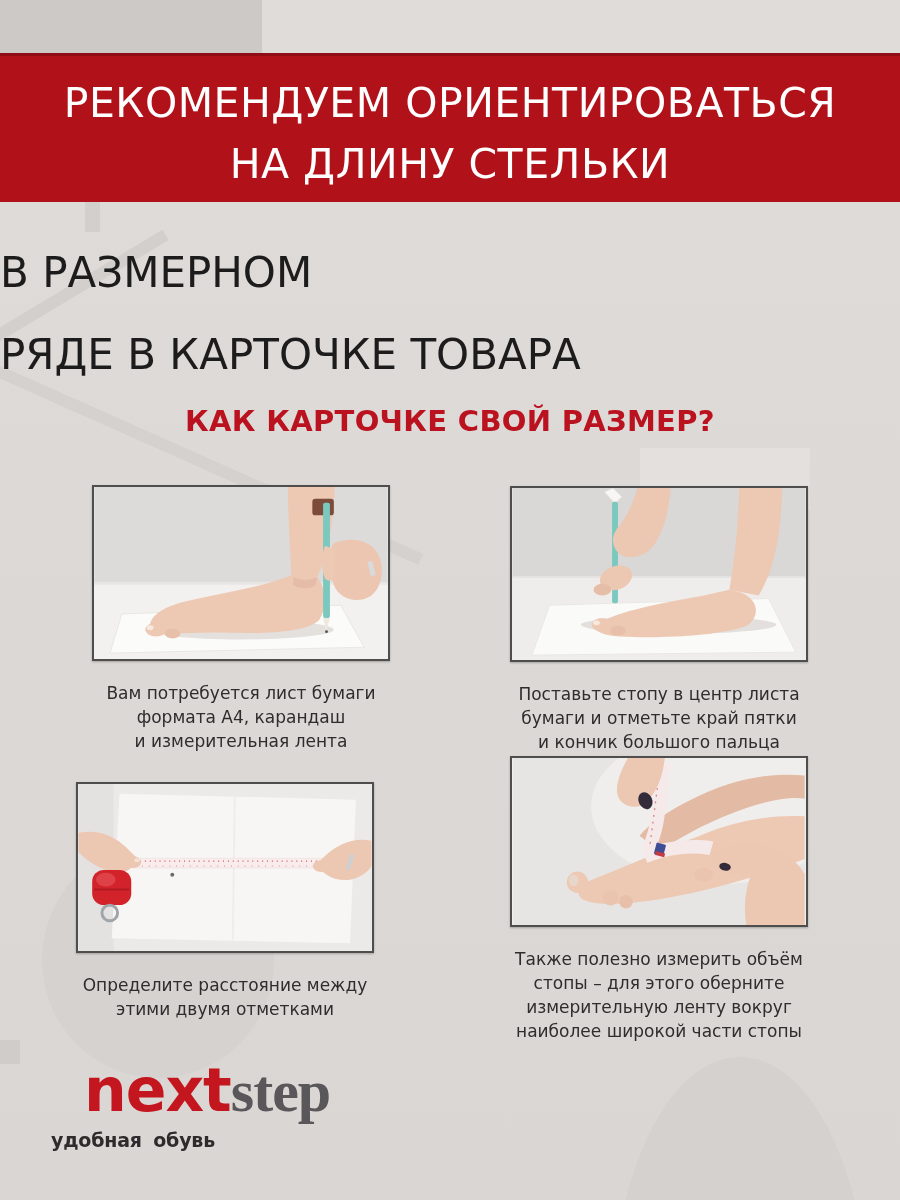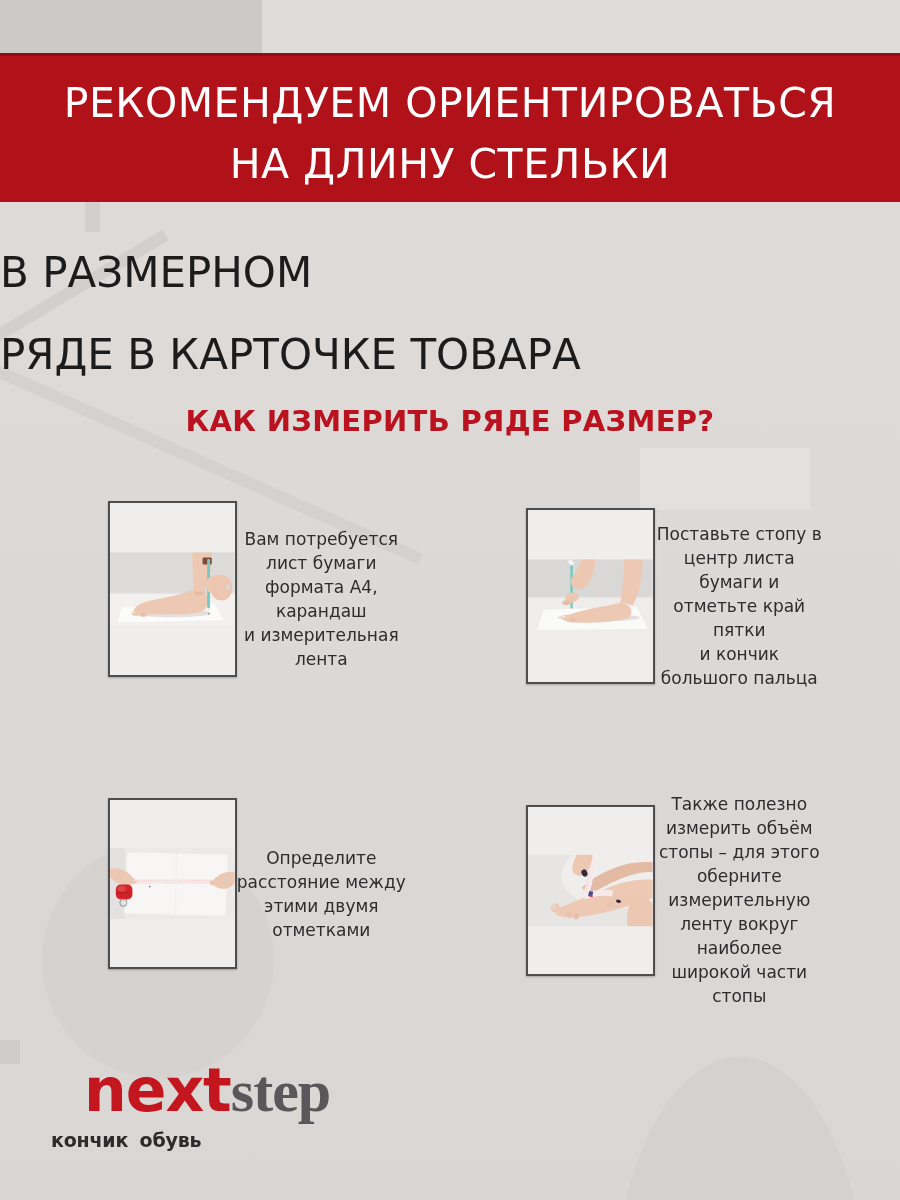--- a/index.html
+++ b/index.html
@@ -40,26 +40,26 @@
     text-align:left;font-size:42px;line-height:82px;
     color:var(--text_dark,#1d1c1c);white-space:pre-line;
   }
   .question{
     position:absolute;z-index:2;left:0;top:404px;width:900px;
     text-align:center;font-size:29px;font-weight:700;letter-spacing:0.3px;
     color:var(--question_red,#bb1220);white-space:pre-line;
   }
   
   .step{
-    position:absolute;z-index:2;margin:16px;width:298px;
-    display:flex;flex-direction:row;align-items:center;
+    position:absolute;z-index:2;margin:0;width:298px;
+    display:flex;flex-direction:column;align-items:center;
   }
   .step1{left:92px;top:485px;}
   .step2{left:510px;top:486px;}
-  .step3{left:92px;top:782px;}
+  .step3{left:76px;top:782px;}
   .step4{left:510px;top:756px;}
   .photo{
     width:298px;height:176px;box-sizing:border-box;
     border:2px solid #4e4e4e;background:#efeeec;
     box-shadow:0 1px 2px rgba(0,0,0,0.25);
   }
   .photo.short{height:171px;}
   .photo svg{display:block;width:100%;height:100%;}
   .caption{
     width:400px;margin-top:20px;text-align:center;
@@ -91,21 +91,21 @@
   <div class="decor d-rect-bl"></div>
 
   <header class="banner">
     <div class="banner-text">РЕКОМЕНДУЕМ ОРИЕНТИРОВАТЬСЯ
 НА ДЛИНУ СТЕЛЬКИ</div>
   </header>
 
   <div class="heading">В РАЗМЕРНОМ
 РЯДЕ В КАРТОЧКЕ ТОВАРА</div>
 
-  <div class="question">КАК ИЗМЕРИТЬ РЯДЕ РАЗМЕР?</div>
+  <div class="question">КАК КАРТОЧКЕ СВОЙ РАЗМЕР?</div>
 
   <figure class="step step1">
     <div class="photo">
       <svg viewBox="0 0 300 176">
         <rect x="0" y="0" width="300" height="100" fill="#dcdbd9"></rect>
         <rect x="0" y="97" width="300" height="5" fill="#e7e6e4"></rect>
         <rect x="0" y="100" width="300" height="76" fill="#f2f1ef"></rect>
         <polygon points="28,130 252,121 276,164 16,170" fill="#fbfbfa" stroke="#e8e6e3" stroke-width="1"></polygon>
         <ellipse cx="150" cy="146" rx="95" ry="10" fill="#e3e0dd"></ellipse>
         <g>
@@ -234,16 +234,16 @@
       </svg>
     </div>
     <figcaption class="caption">Также полезно измерить объём
 стопы – для этого оберните
 измерительную ленту вокруг
 наиболее широкой части стопы</figcaption>
   </figure>
 
   <div class="logo">
     <div class="logo-word"><span class="logo-next">next</span><span class="logo-step">step</span></div>
-    <div class="tagline">кончик обувь</div>
+    <div class="tagline">удобная обувь</div>
   </div>
 
 </div>
 
 </body></html>

